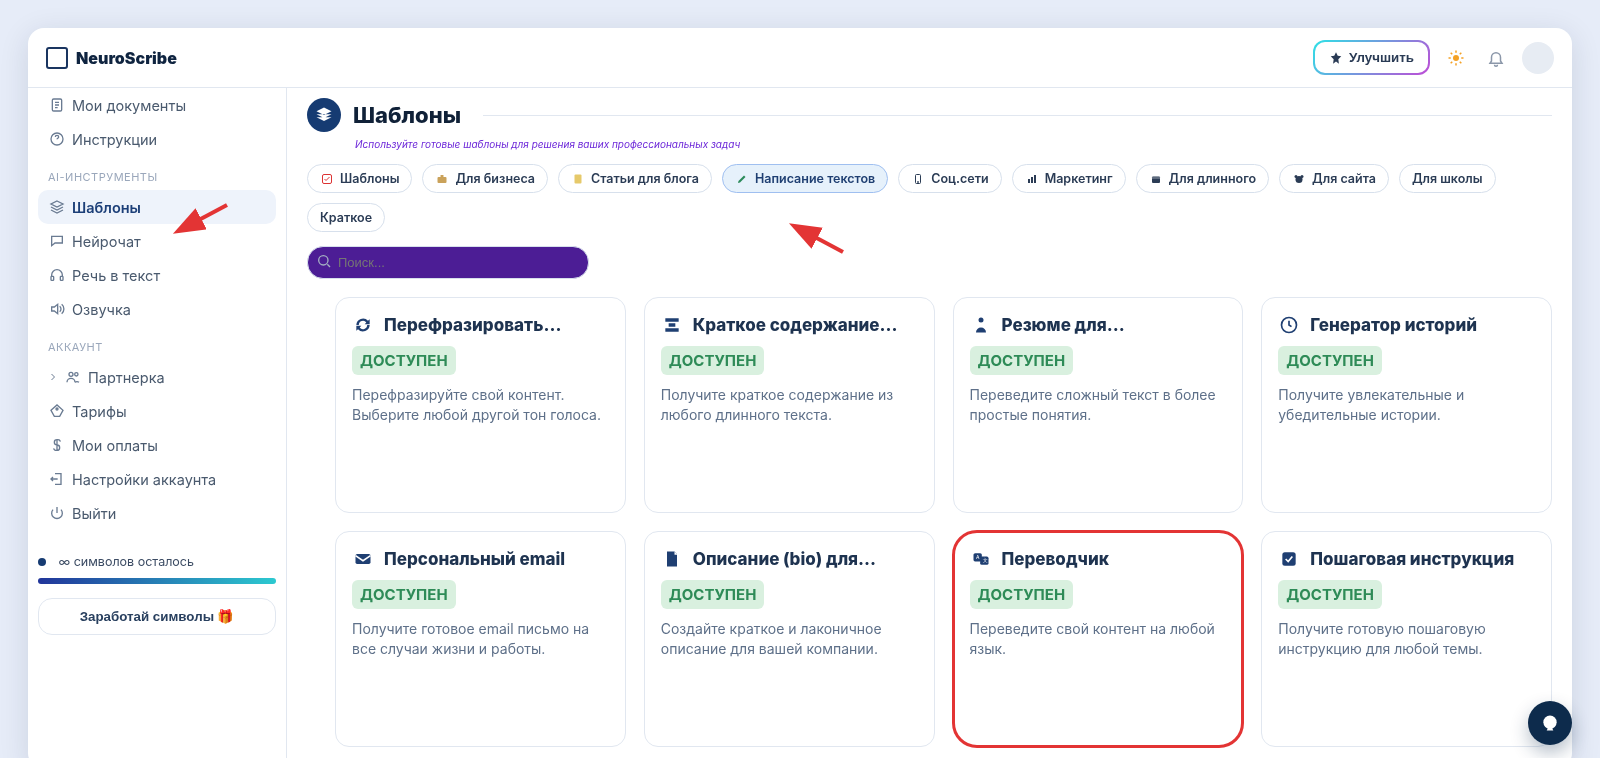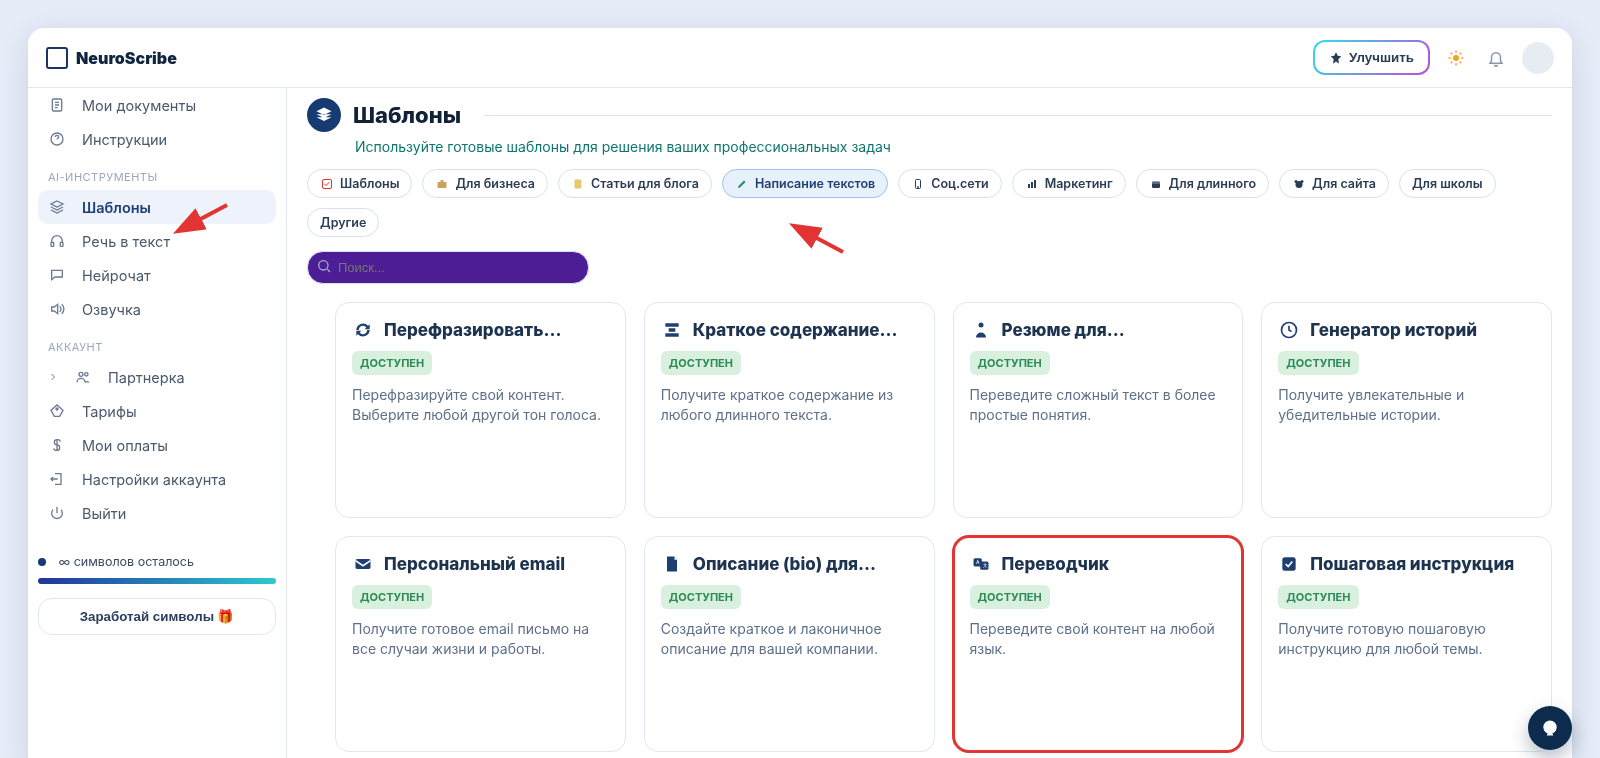--- a/index.html
+++ b/index.html
@@ -27,49 +27,49 @@
   .brand .logo{width:18px;height:18px;border:2px solid #1a3560;border-radius:3px;}
   .brand b{color:#0f2440;}
   .header-right{display:flex;align-items:center;gap:12px;}
   .improve-btn{display:inline-flex;align-items:center;gap:6px;border-radius:10px;padding:6px 12px;background:#fff;border:2px solid transparent;position:relative;font-weight:600;color:#2a3b55;cursor:pointer;}
   .improve-wrap{display:inline-block;border-radius:12px;padding:2px;background:linear-gradient(135deg,var(--improve1),var(--improve2));}
   .icon-btn{width:28px;height:28px;display:inline-flex;align-items:center;justify-content:center;border-radius:8px;color:#8b97a9;cursor:pointer;}
   .icon-btn.sun{color:var(--star);}
   .avatar{width:32px;height:32px;border-radius:50%;background:#e7ecf3;display:inline-block;}
   .layout{display:flex;min-height:640px;}
   .sidebar{width:238px;border-right:1px solid var(--line);padding:0 10px 14px 10px;display:flex;flex-direction:column;}
-  .side-item{display:flex;align-items:center;gap:16px;padding:8px 10px;border-radius:10px;color:var(--ink-2);cursor:pointer;font-size:14.5px;}
+  .side-item{display:flex;align-items:center;gap:6px;padding:8px 10px;border-radius:10px;color:var(--ink-2);cursor:pointer;font-size:14.5px;}
   .side-item .ico{width:18px;height:18px;display:inline-flex;align-items:center;justify-content:center;color:#6a7b92;}
   .side-item.active{background:#eef3fb;color:#1c3f78;font-weight:600;}
   .side-group-label{color:#9aa7bb;font-size:11px;letter-spacing:.5px;padding:14px 10px 6px;}
   .symbols{margin-top:20px;}
   .dot{width:8px;height:8px;border-radius:50%;display:inline-block;background:#163b72;vertical-align:middle;margin-right:8px;}
   .symbols-label{font-size:12.5px;color:#3b4b63;}
   .progress{height:6px;border-radius:4px;background:linear-gradient(90deg,#21359a,#2cc9d0);margin:8px 0 14px;}
   .earn-btn{display:block;width:100%;padding:10px 8px;border-radius:14px;background:#fff;border:1px solid var(--line);text-align:center;font-weight:600;color:#29405f;cursor:pointer;}
   .main{flex:1;padding:10px 20px 22px 20px;}
   .title-wrap{display:flex;align-items:center;gap:12px;}
   .title-ico{width:34px;height:34px;border-radius:50%;background:#163b72;color:#fff;display:inline-flex;align-items:center;justify-content:center;}
   .title h1{margin:0;font-size:22px;font-weight:800;color:#102138;}
   .title-line{flex:1;height:0;border-top:1px solid var(--line);margin-left:10px;}
-  .subtitle{color:#0f766e;font-size:14px;margin:6px 0 14px 48px;}
+  .subtitle{color:#6d28d9;font-size:10px;margin:6px 0 14px 48px;font-style:italic;}
   .pills{display:flex;gap:10px;flex-wrap:wrap;margin-bottom:14px;}
   .pill{display:inline-flex;align-items:center;gap:6px;background:var(--pill-bg);border:1px solid var(--pill-line);padding:6px 12px;border-radius:999px;font-size:12.5px;color:#2b3c55;cursor:pointer;font-weight:600;}
   .pill.active{background:var(--pill-active-bg);border-color:var(--pill-active-line);color:#1f3f72;}
   .pill .pico{width:14px;height:14px;display:inline-flex;align-items:center;justify-content:center;}
   .search{width:240px;position:relative;margin-bottom:18px;}
   .search input{width:100%;padding:8px 10px 8px 30px;border:1px solid var(--pill-line);border-radius:16px;color:var(--muted);font-size:13px;background:#4c1d95;}
   .search .sico{position:absolute;left:9px;top:7px;color:#a3afc2;}
   .grid{display:grid;grid-template-columns:repeat(4,1fr);gap:18px;padding-left:28px;}
   .t-card{border:1px solid var(--line);border-radius:14px;padding:16px 16px 20px;cursor:pointer;min-height:178px;}
-  .t-card.highlight{outline:3px solid #e33434;outline-offset:-2px;border-radius:16px;}
+  .t-card.highlight{outline:3px solid #e33434;outline-offset:-2px;border-radius:24px;}
   .tc-head{display:flex;align-items:center;gap:10px;}
   .tc-ico{width:22px;height:22px;display:inline-flex;align-items:center;justify-content:center;color:#1f3f72;}
   .tc-title{font-weight:800;color:#1e3350;font-size:17px;}
-  .badge{display:inline-block;background:var(--badge);color:var(--badge-ink);font-weight:700;font-size:11px;padding:5px 8px;border-radius:6px;margin:10px 0 10px;}
+  .badge{display:inline-block;background:var(--badge);color:var(--badge-ink);font-weight:700;font-size:15px;padding:5px 8px;border-radius:6px;margin:10px 0 10px;}
   .tc-desc{color:#5e7089;font-size:14px;line-height:1.4;}
   .fab{position:absolute;right:28px;bottom:24px;width:44px;height:44px;border-radius:50%;background:#0d2b4c;color:#fff;display:flex;align-items:center;justify-content:center;font-weight:900;box-shadow:0 8px 18px rgba(13,43,76,.3);}
   .page{position:relative;}
   svg{display:block}
   .arrow{position:absolute;pointer-events:none;}
 </style>
 </head>
 <body>
 
 <div class="page">
@@ -134,34 +134,34 @@
               <span class="ico">
                 <svg width="16" height="16" viewBox="0 0 24 24" fill="none" stroke="currentColor" stroke-width="2">
                   <path d="M12 3l9 4.5-9 4.5-9-4.5L12 3zM3 12l9 4.5 9-4.5M3 16.5l9 4.5 9-4.5"></path>
                 </svg>
               </span>
               <span>Шаблоны</span>
             </div>
             <div class="side-item">
               <span class="ico">
                 <svg width="16" height="16" viewBox="0 0 24 24" fill="none" stroke="currentColor" stroke-width="2">
+                  <path d="M4 5h16v10H9l-5 4V5z"></path>
+                </svg>
+              </span>
+              <span>Нейрочат</span>
+            </div>
+            <div class="side-item">
+              <span class="ico">
+                <svg width="16" height="16" viewBox="0 0 24 24" fill="none" stroke="currentColor" stroke-width="2">
                   <path d="M4 14v-2a8 8 0 0116 0v2"></path>
                   <rect x="3" y="14" width="4" height="6" rx="1"></rect>
                   <rect x="17" y="14" width="4" height="6" rx="1"></rect>
                 </svg>
               </span>
               <span>Речь в текст</span>
-            </div>
-            <div class="side-item">
-              <span class="ico">
-                <svg width="16" height="16" viewBox="0 0 24 24" fill="none" stroke="currentColor" stroke-width="2">
-                  <path d="M4 5h16v10H9l-5 4V5z"></path>
-                </svg>
-              </span>
-              <span>Нейрочат</span>
             </div>
             <div class="side-item">
               <span class="ico">
                 <svg width="16" height="16" viewBox="0 0 24 24" fill="none" stroke="currentColor" stroke-width="2">
                   <path d="M4 9h4l5-4v14l-5-4H4z"></path>
                   <path d="M16 8a5 5 0 010 8M19 5a9 9 0 010 14"></path>
                 </svg>
               </span>
               <span>Озвучка</span>
             </div>
@@ -313,21 +313,21 @@
                   <circle cx="6" cy="7" r="3"></circle>
                   <circle cx="18" cy="7" r="3"></circle>
                 </svg>
               </span>
               <span>Для сайта</span>
             </span>
             <span class="pill">
               <span>Для школы</span>
             </span>
             <span class="pill">
-              <span>Другие</span>
+              <span>Краткое</span>
             </span>
           </div>
 
       <div class="search">
         <span class="sico">
           <svg width="16" height="16" viewBox="0 0 24 24" fill="none" stroke="currentColor" stroke-width="2">
                 <circle cx="11" cy="11" r="7"></circle>
                 <path d="M21 21l-4-4"></path>
               </svg>
         </span>

